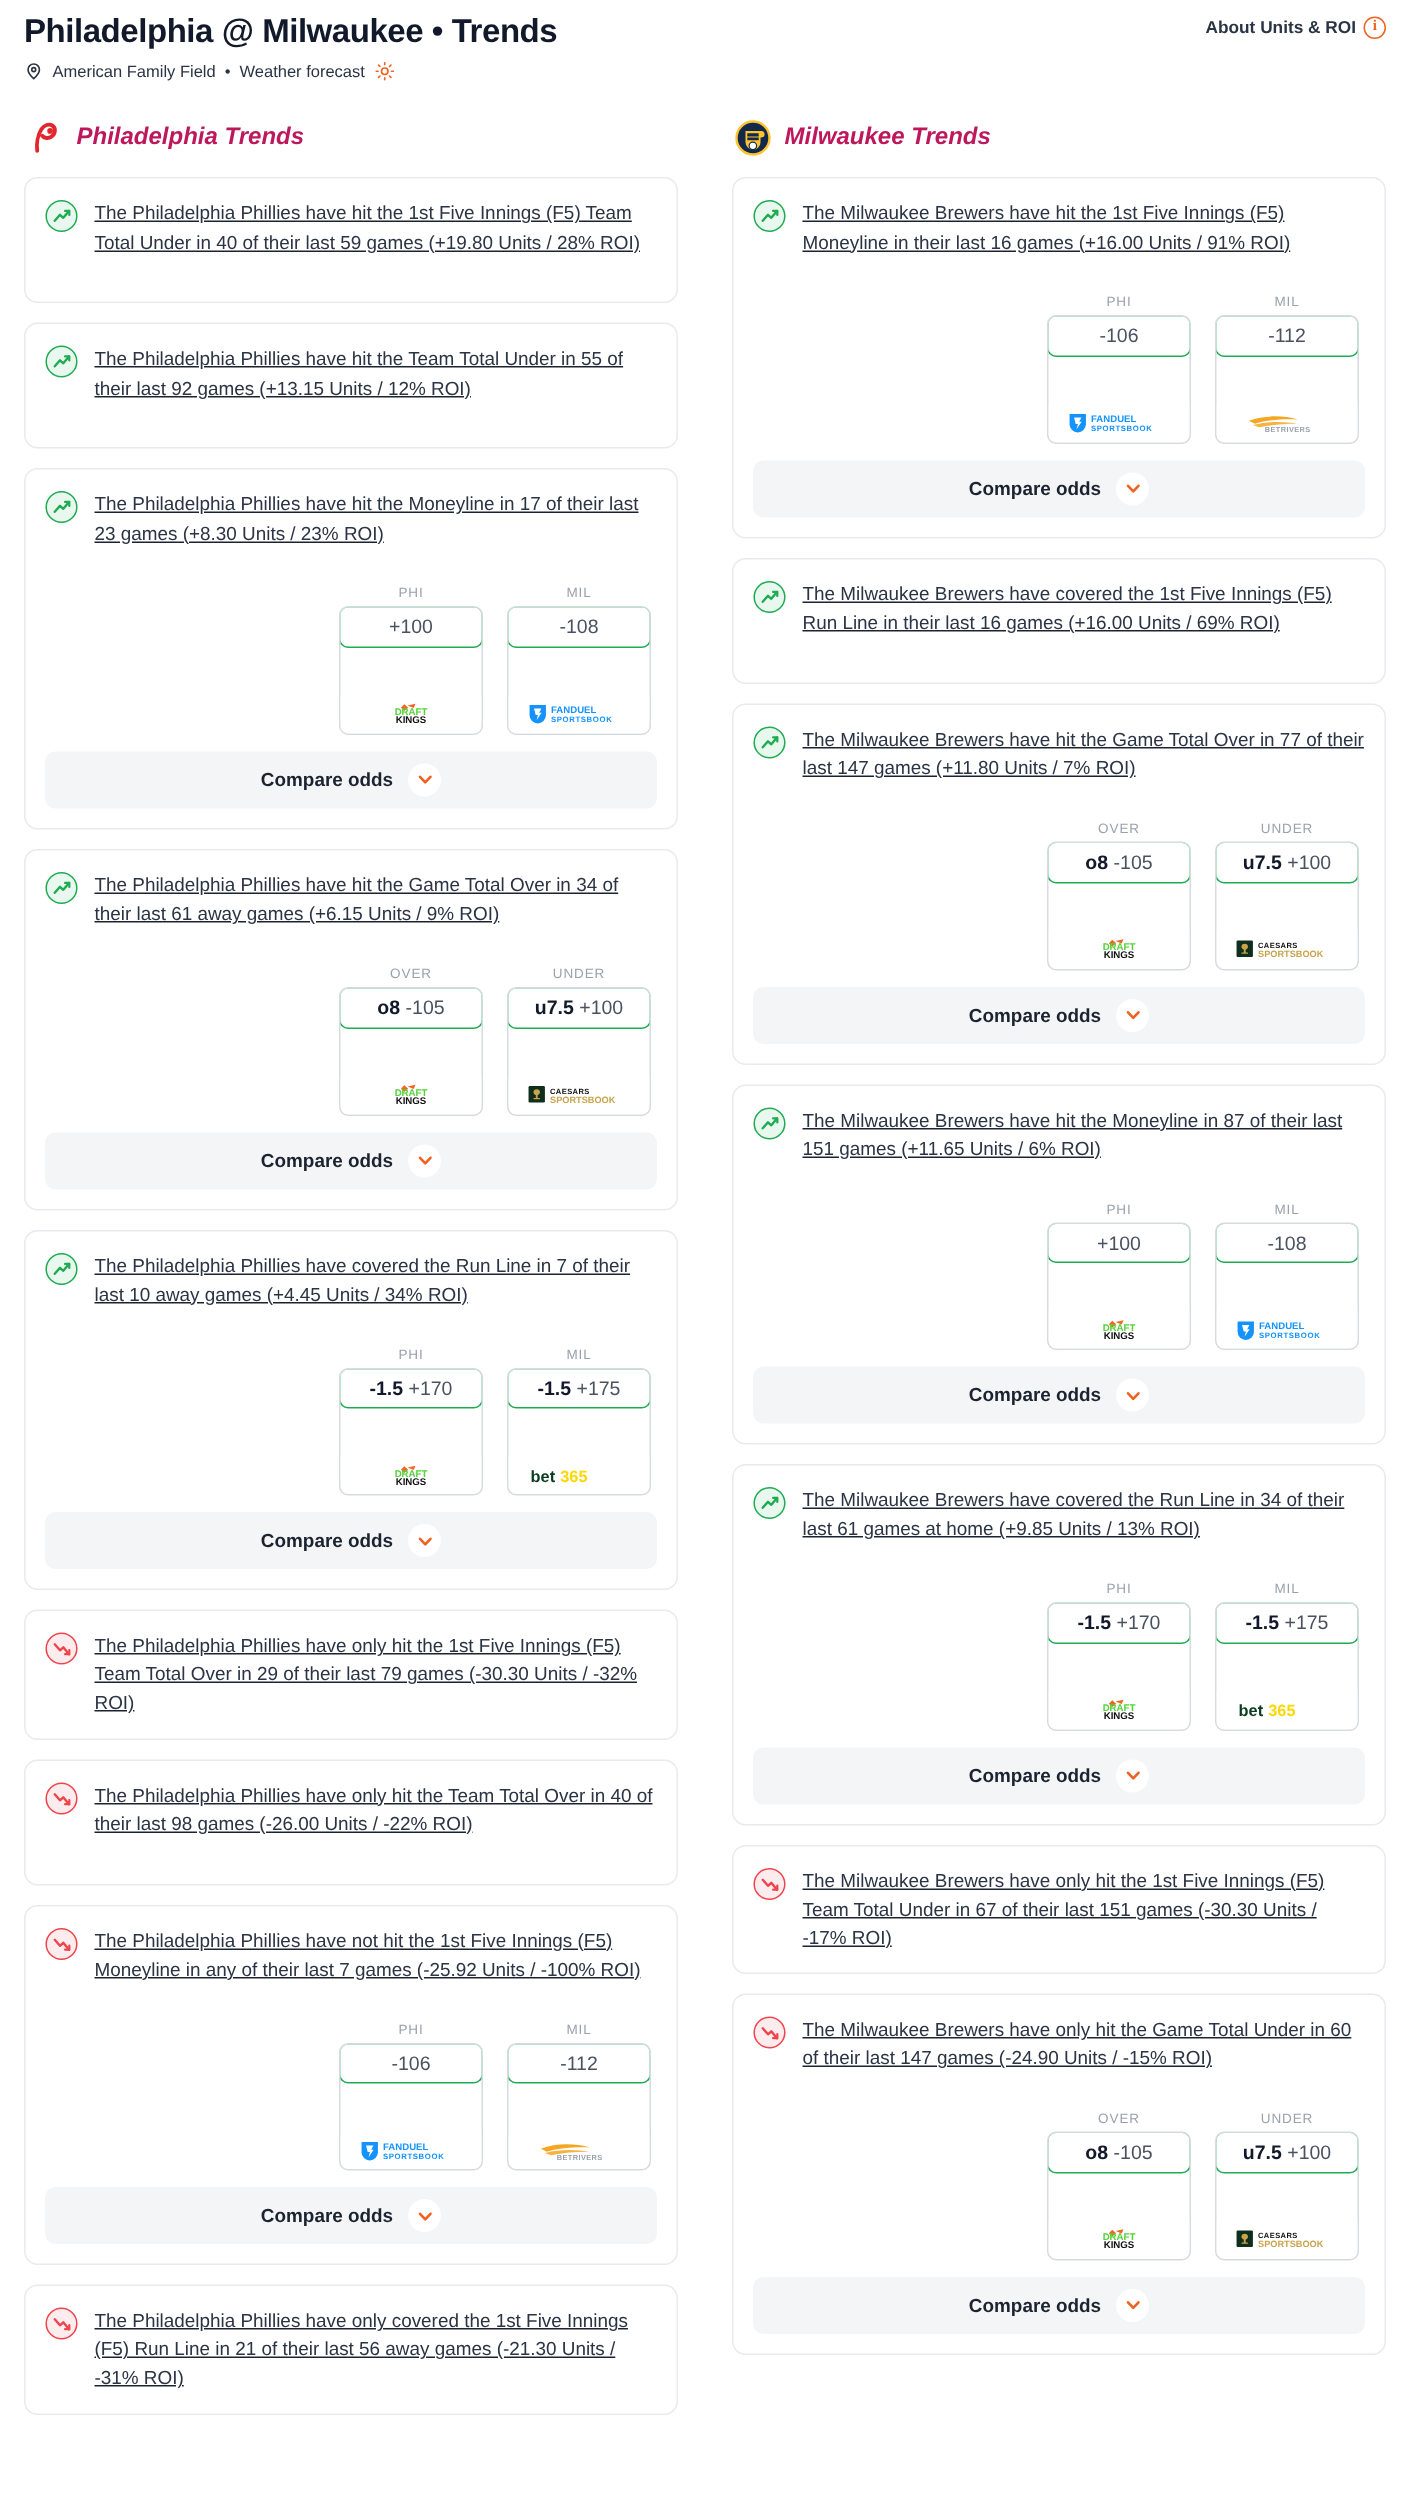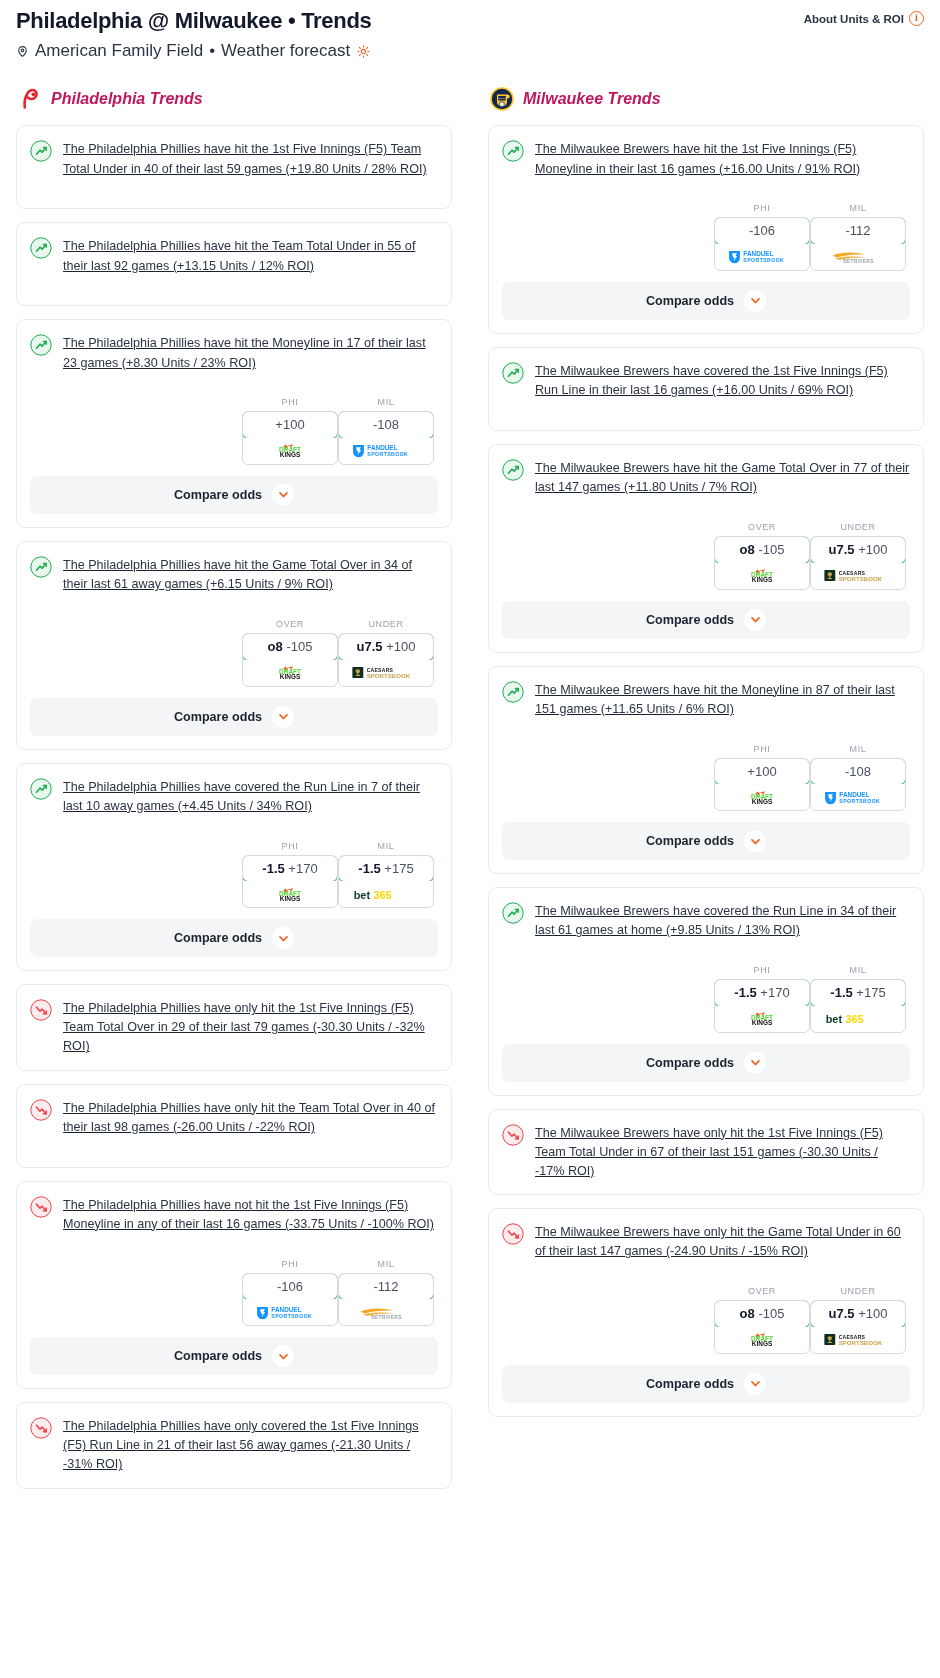--- a/index.html
+++ b/index.html
@@ -25,21 +25,21 @@
     padding-top: 3px; cursor: pointer; white-space: nowrap;
   }
   .info-badge {
     width: 15px; height: 15px; border-radius: 50%;
     border: 1.4px solid #f0621f; color: #f0621f;
     font-size: 10px; font-weight: bold; line-height: 12px;
     text-align: center; font-family: "Liberation Serif", serif;
   }
   .venue-row {
     display: flex; align-items: center; gap: 6px;
-    margin-top: 7px; font-size: 17px; color: #2b3444;
+    margin-top: 7px; font-size: 11px; color: #2b3444;
   }
   .pin-icon { width: 13px; height: 13px; flex: 0 0 13px; }
   .weather-link { color: #2b3444; }
   .sun-icon { width: 13px; height: 13px; flex: 0 0 13px; margin-left: 1px; }
 
   
   .columns { display: flex; gap: 36px; padding: 0 16px; margin-top: 26px; align-items: flex-start; }
   .column { flex: 1 1 0; min-width: 0; }
 
   .col-header {
@@ -60,41 +60,41 @@
   .trend-top { display: flex; gap: 11px; align-items: flex-start; }
   .trend-icon { width: 22px; height: 22px; flex: 0 0 22px; margin-top: 1px; }
   .trend-text {
     font-size: 12.6px; line-height: 1.52; color: #2b3444;
     padding-top: 1px;
   }
   .trend-card .trend-top { min-height: 56px; text-decoration: underline; }
 
   
   .odds-block { margin-top: 8px; }
-  .odds-row { display: flex; justify-content: flex-end; padding-right: 4px; }
+  .odds-row { display: flex; justify-content: flex-end; gap: 16px; padding-right: 4px; }
   .odds-cell { width: 96px; }
   .odds-label {
     text-align: center; font-size: 9px; color: #9aa1ad;
     letter-spacing: 0.6px; margin-bottom: 4px; font-weight: normal;
   }
   .odds-box {
     border: 1px solid #d7dae0; border-radius: 6px; overflow: hidden;
     background: #fff; cursor: pointer;
   }
   .odds-value {
     border: 1.4px solid #1fab52; border-radius: 6px;
     margin: -1px; background: #fff;
     text-align: center; font-size: 13px; font-weight: bold; color: #12192a;
     padding: 5px 0 5px 0; line-height: 1.2;
   }
   .odds-value .line { font-weight: bold; color:#12192a; }
   .odds-value .juice { font-weight: normal; color: #4a5260; text-align: center; }
   .book-row {
     height: 26px; display: flex; align-items: center; justify-content: center;
-    background: #fff; border-radius: 0 0 6px 6px;
+    background: #fff; border-radius: 0 0 6px 6px; margin-top: 32px;
   }
   .book-logo { height: 15px; }
 
   
   .compare-odds {
     margin-top: 11px;
     background: #f4f5f7;
     border-radius: 7px;
     height: 38px;
     display: flex; align-items: center; justify-content: center;
@@ -339,21 +339,21 @@
           <div class="trend-text">The Philadelphia Phillies have only hit the Team Total Over in 40 of their last 98 games (-26.00 Units / -22% ROI)</div>
         </div>
       </div>
       <div class="trend-card">
         <div class="trend-top">
           <svg class="trend-icon" viewBox="0 0 22 22">
             <circle cx="11" cy="11" r="10.2" fill="#fdeced" stroke="#f0434b" stroke-width="1"></circle>
             <path d="M6.5 8.2 L10 12.2 L12.2 10.2 L16 14.8" fill="none" stroke="#f0434b" stroke-width="1.6" stroke-linecap="round" stroke-linejoin="round"></path>
             <path d="M13.4 14.8 H16.2 V12.1" fill="none" stroke="#f0434b" stroke-width="1.5" stroke-linecap="round" stroke-linejoin="round"></path>
           </svg>
-          <div class="trend-text">The Philadelphia Phillies have not hit the 1st Five Innings (F5) Moneyline in any of their last 16 games (-33.75 Units / -100% ROI)</div>
+          <div class="trend-text">The Philadelphia Phillies have not hit the 1st Five Innings (F5) Moneyline in any of their last 7 games (-25.92 Units / -100% ROI)</div>
         </div>
         <div class="odds-block">
           <div class="odds-row">
             <div class="odds-cell">
               <div class="odds-label">PHI</div>
               <div class="odds-box">
                 <div class="odds-value"><span class="juice">-106</span></div>
                 <div class="book-row">
                   <svg class="book-logo" viewBox="0 0 104 22">
                     <path d="M3 3 h16 v10 a8 8 0 0 1-8 8 a8 8 0 0 1-8-8 z" fill="#1493ff"></path>

